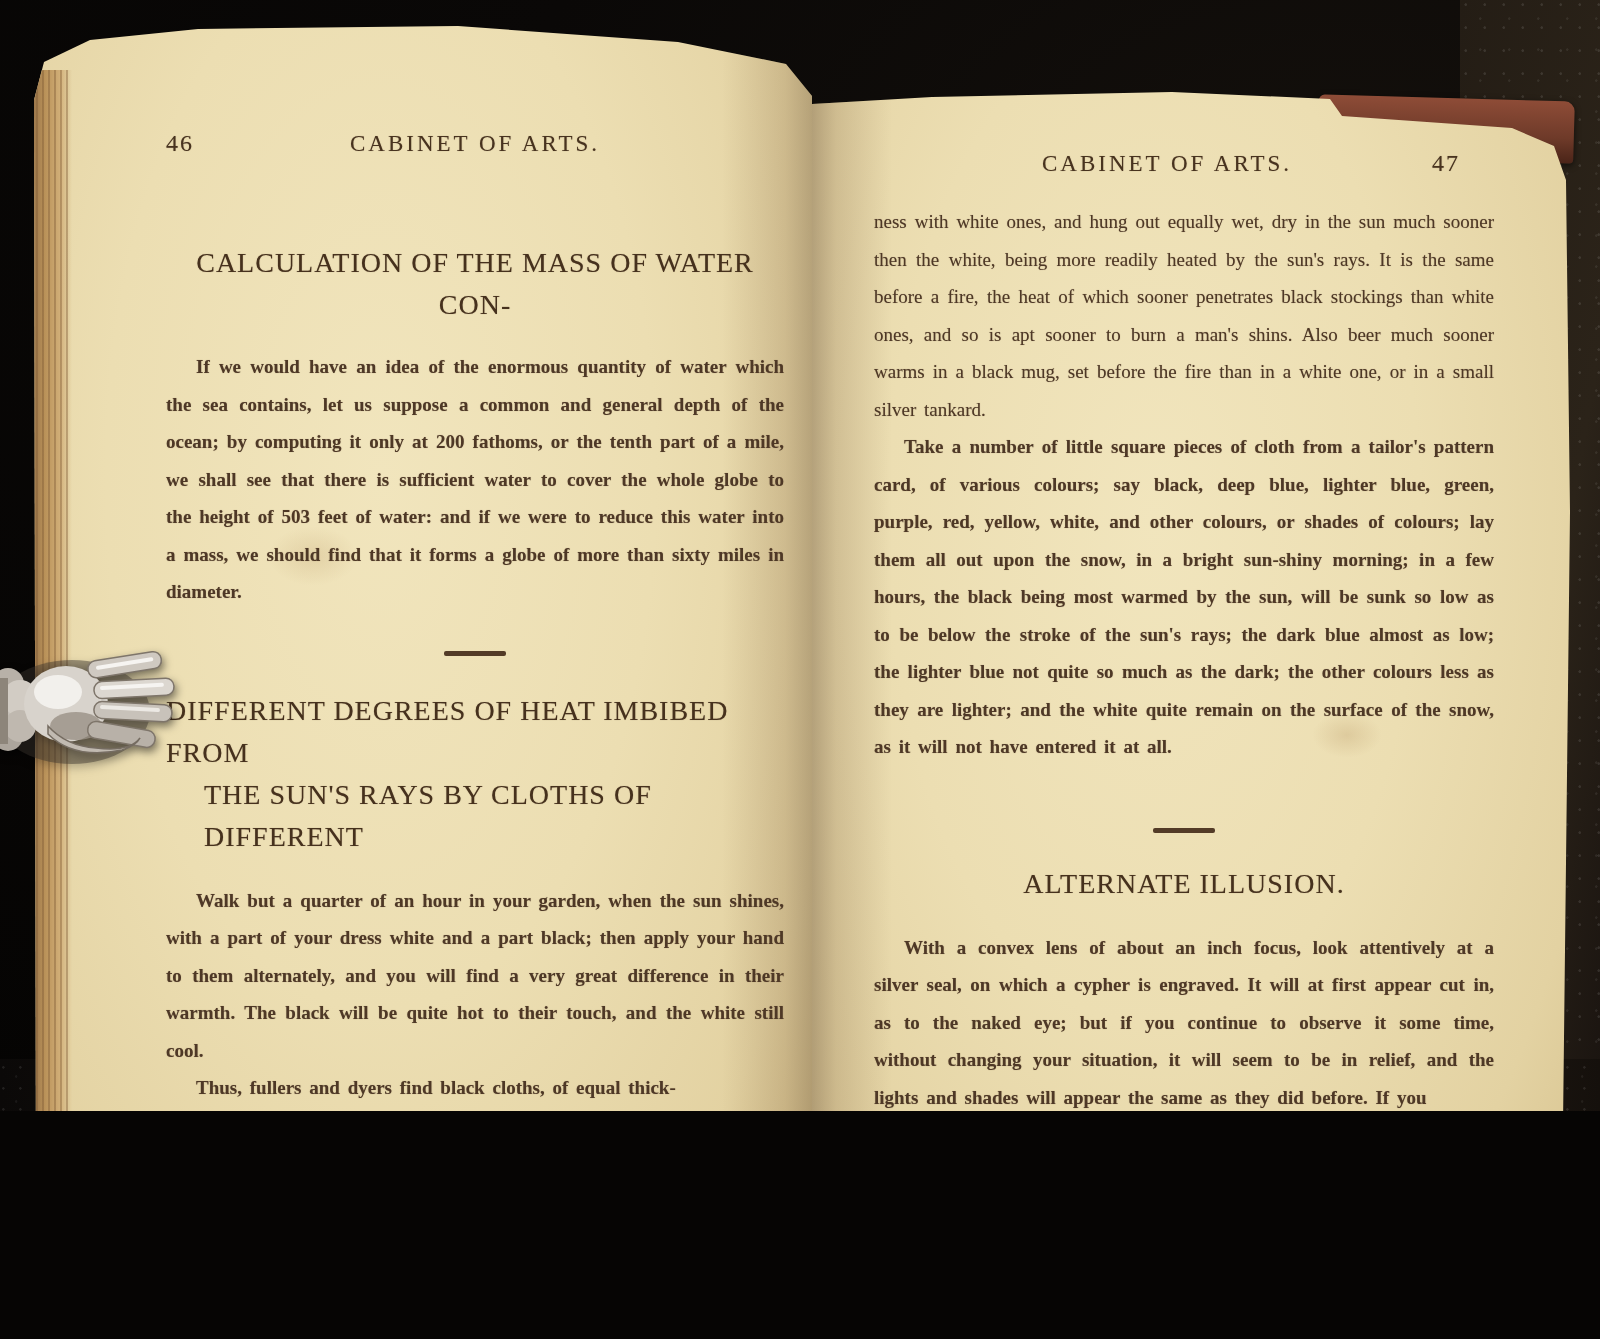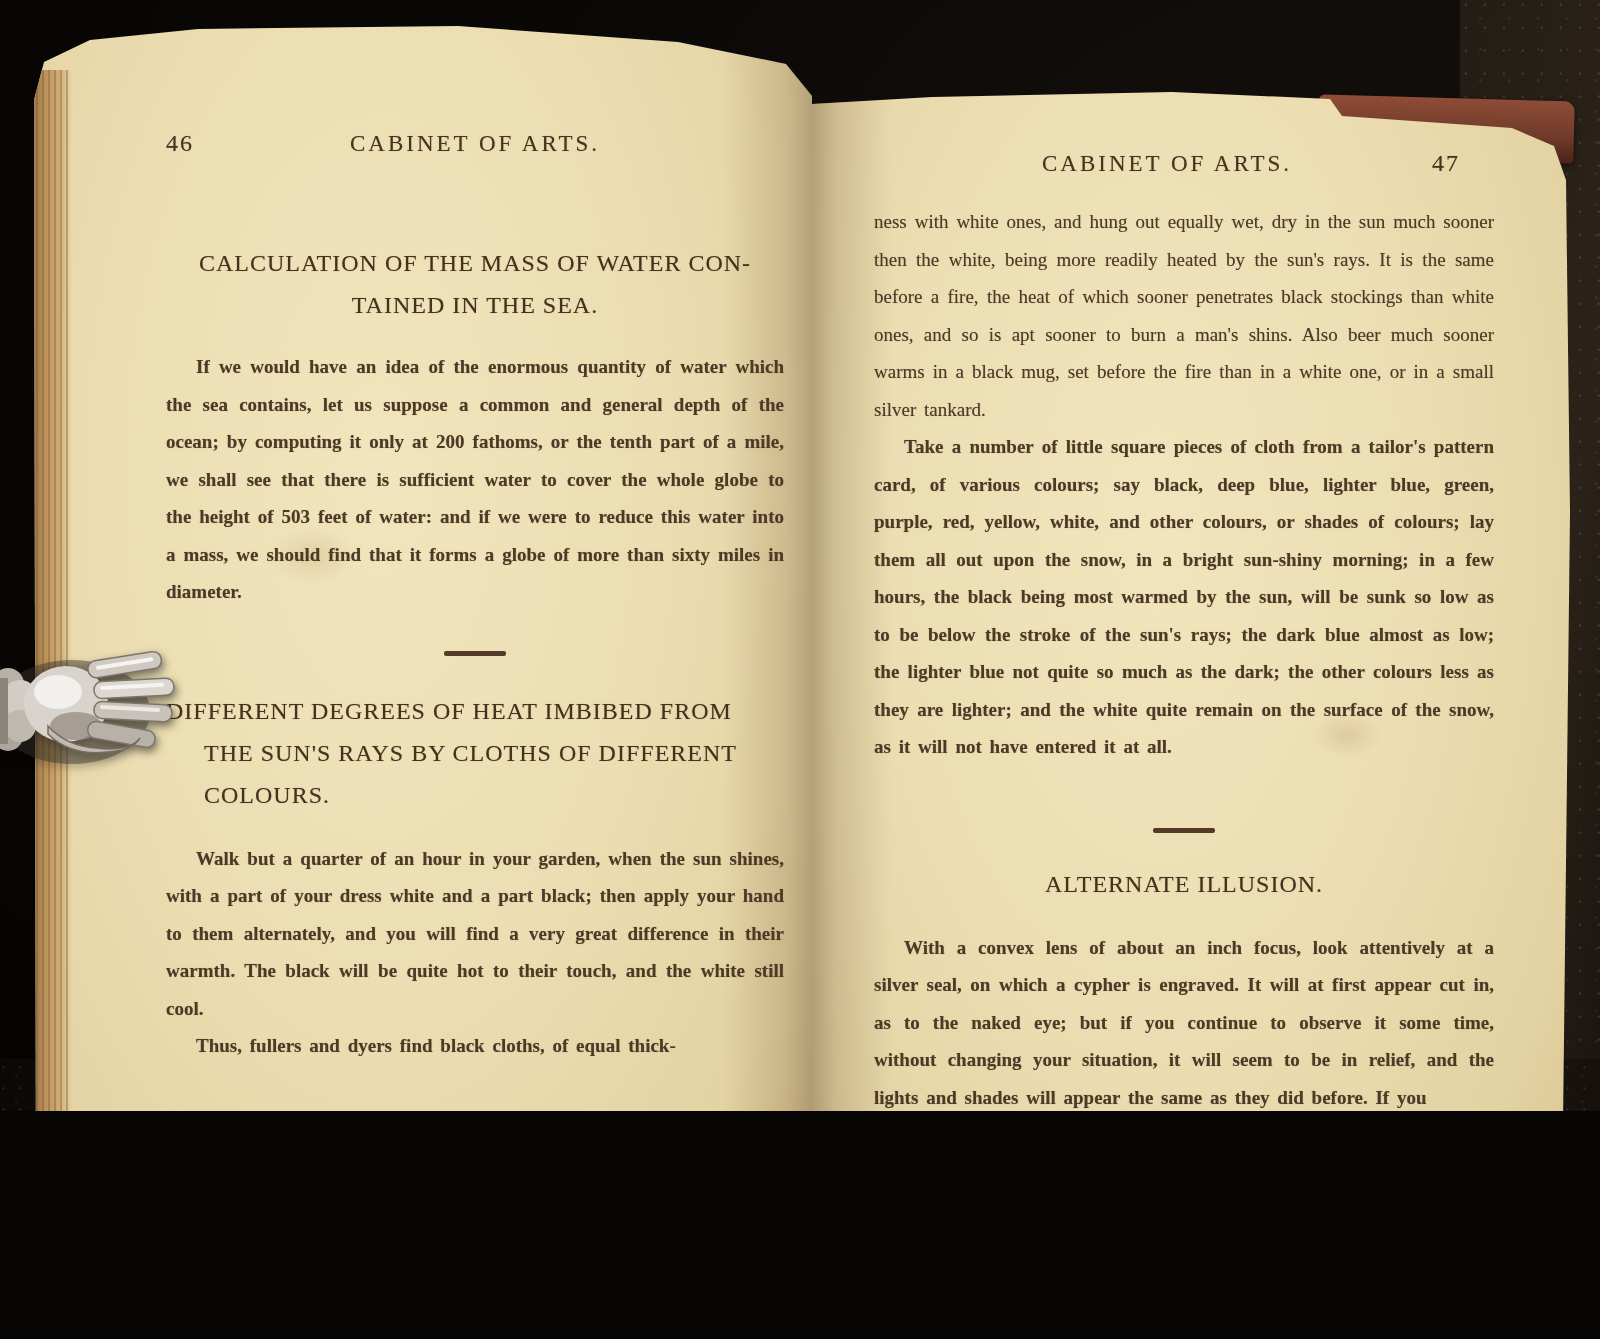--- a/index.html
+++ b/index.html
@@ -64,21 +64,21 @@
   .crease2{position:absolute;left:60px;top:1256px;width:320px;height:2px;background:rgba(150,118,76,.55);
     transform:rotate(6deg);transform-origin:0 0;}
 
   
   .textcol{position:absolute;color:#4e3826;text-shadow:0 0 1px rgba(78,56,38,.4);}
   #left-text{left:138px;top:0;width:618px;}
   #right-text{left:62px;top:0;width:620px;}
   .runhead{display:flex;align-items:baseline;font-size:23px;letter-spacing:2px;color:#48331f;}
   .runhead .num{width:70px;font-size:24px;}
   .runhead .title{flex:1;text-align:center;letter-spacing:3px;}
-  .sect-head{font-size:24px;line-height:42px;letter-spacing:1px;color:#46311d;}
+  .sect-head{font-size:28px;line-height:42px;letter-spacing:1px;color:#46311d;}
   .sect-head.centered{text-align:center;}
   .hang{padding-left:38px;}
   .body-par{font-size:19px;line-height:37.5px;text-align:justify;word-spacing:.16em;}
   .indent{text-indent:30px;font-weight:bold;}
   .divider{width:62px;height:5px;background:#533b27;margin:0 auto;border-radius:2px;}
 
   
   #clip{position:absolute;left:-8px;top:628px;width:186px;height:152px;filter:drop-shadow(2px 4px 4px rgba(0,0,0,.5));}
 </style>
 </head>
@@ -100,31 +100,29 @@
     <div class="textcol" id="left-text">
       <div style="height:104px;"></div>
       <div class="runhead">
         <span class="num">46</span>
         <span class="title">CABINET OF ARTS.</span>
         <span class="num"></span>
       </div>
       <div style="height:85px;"></div>
       <div class="sect-head centered">
         <div>CALCULATION OF THE MASS OF WATER CON-</div>
-        <div>TAINED IN THE SEA.</div>
       </div>
       <div style="height:22px;"></div>
       <p class="body-par indent" style="margin:0;">If we would have an idea of the enormous quantity of water which the sea contains, let us suppose a common and general depth of the ocean; by computing it only at 200 fathoms, or the tenth part of a mile, we shall see that there is sufficient water to cover the whole globe to the height of 503 feet of water: and if we were to reduce this water into a mass, we should find that it forms a globe of more than sixty miles in diameter.</p>
       <div style="height:40px;"></div>
       <div class="divider"></div>
       <div style="height:34px;"></div>
       <div class="sect-head">
         <div>DIFFERENT DEGREES OF HEAT IMBIBED FROM</div>
         <div class="hang">THE SUN'S RAYS BY CLOTHS OF DIFFERENT</div>
-        <div class="hang">COLOURS.</div>
       </div>
       <div style="height:24px;"></div>
       <p class="body-par indent" style="margin:0;">Walk but a quarter of an hour in your garden, when the sun shines, with a part of your dress white and a part black; then apply your hand to them alternately, and you will find a very great difference in their warmth. The black will be quite hot to their touch, and the white still cool.</p>
       <p class="body-par indent" style="margin:0;">Thus, fullers and dyers find black cloths, of equal thick-</p>
     </div>
   </div>
 
   <div class="page" id="right-page">
     <div class="gutter-right"></div>
     <div class="corner-shade"></div>

